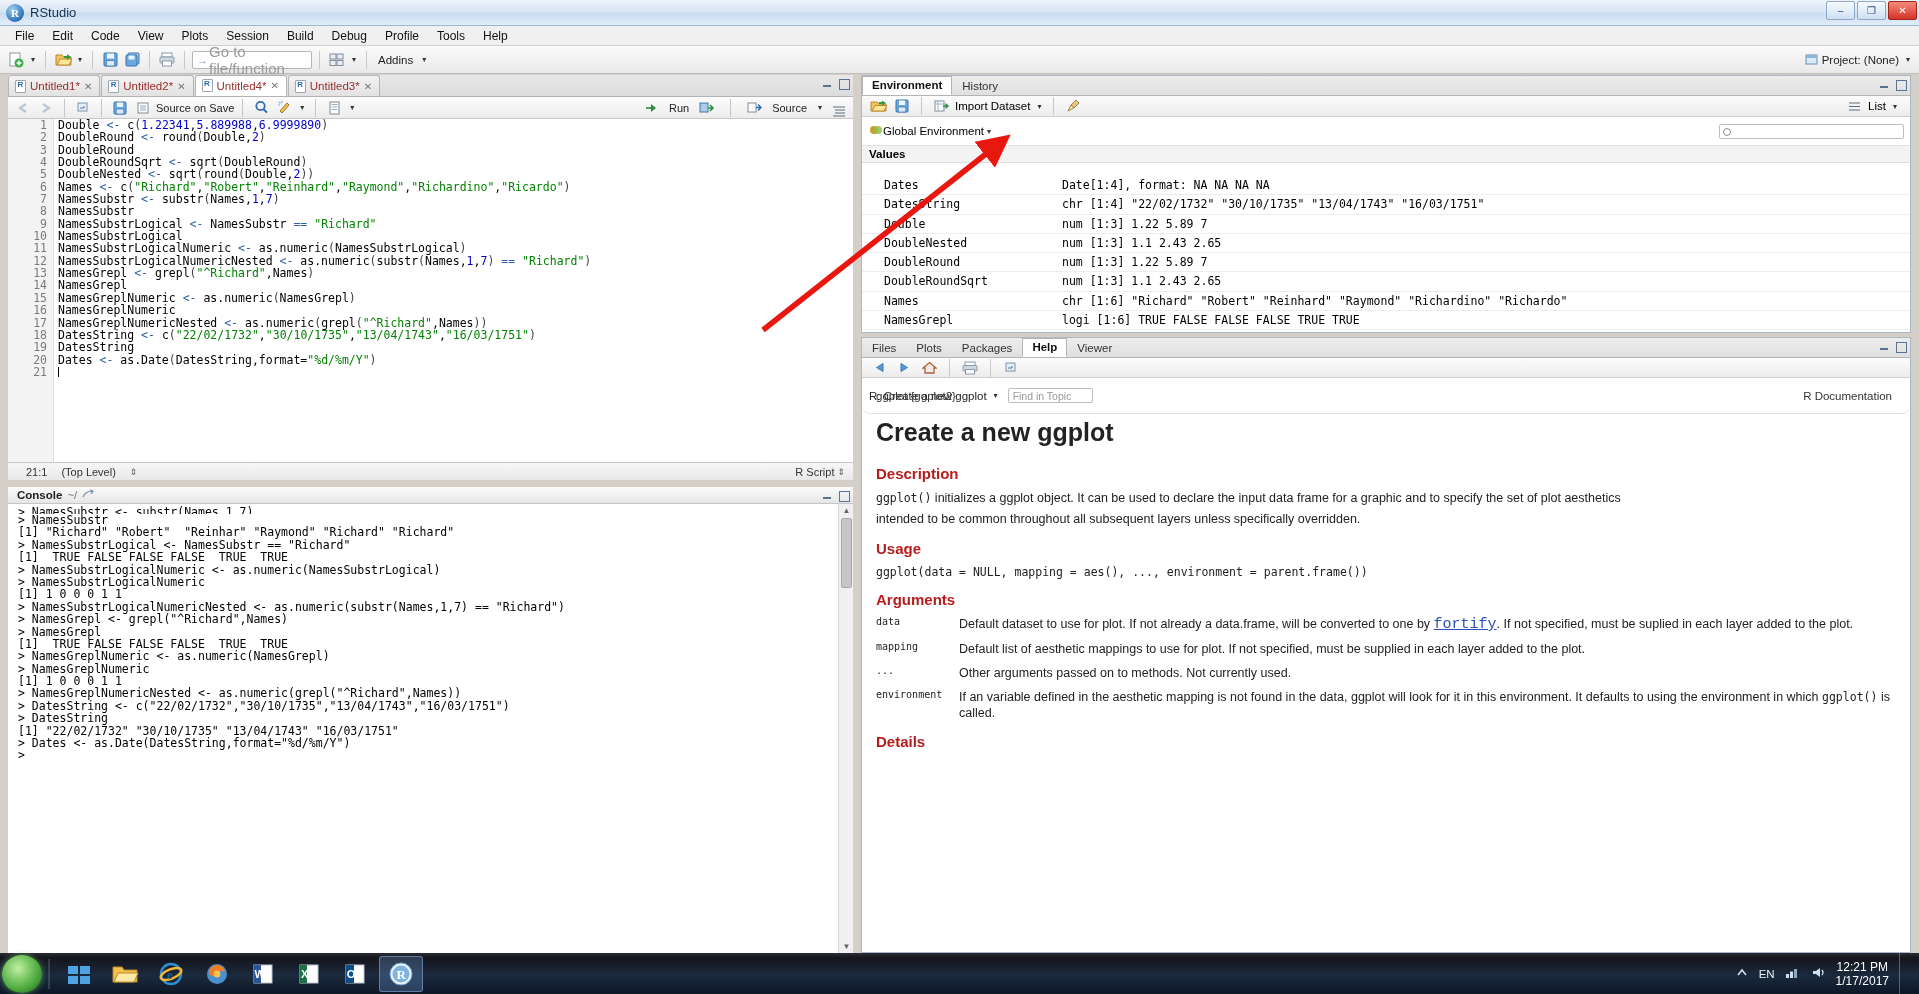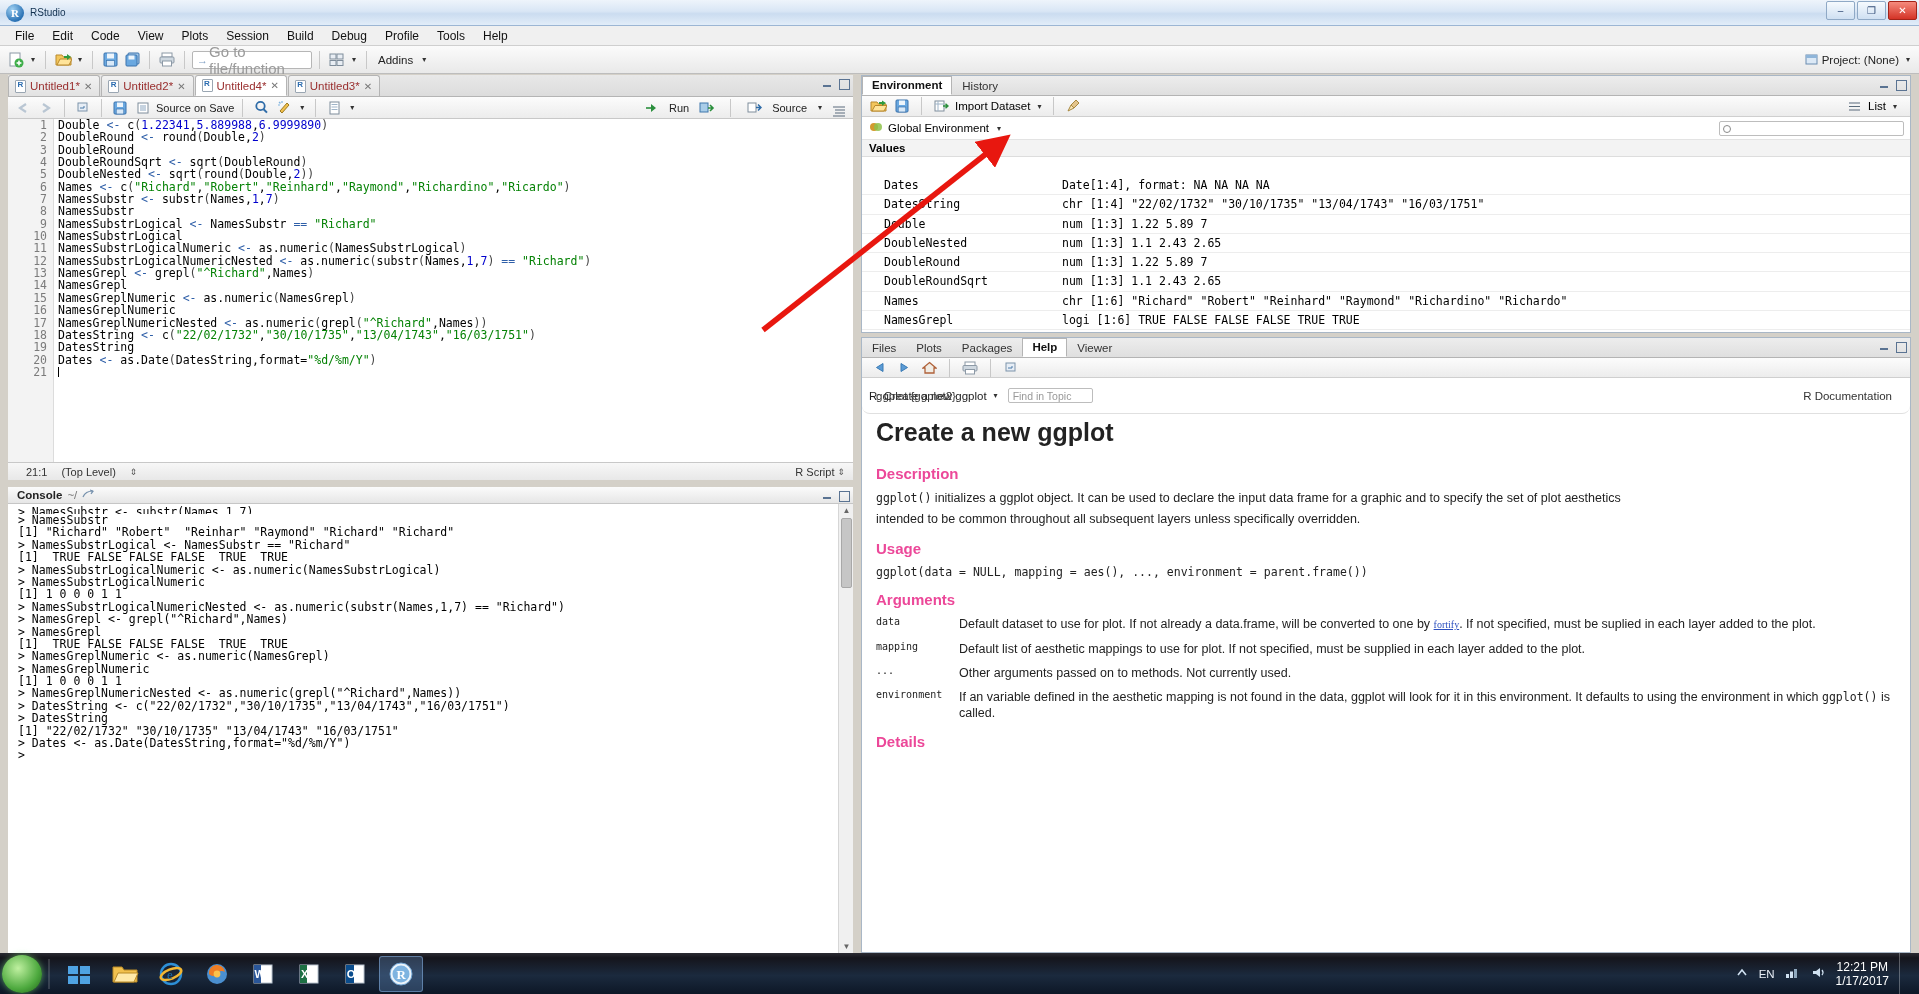--- a/index.html
+++ b/index.html
@@ -20,21 +20,21 @@
     position:relative;
   }
   #titlebar .tb-icon {
     width:18px;height:18px;margin-left:6px;margin-right:6px;
     border-radius:50%;
     background:radial-gradient(circle at 35% 30%, #9fd0f2, #2a72b5 70%);
     color:#fff;font-weight:bold;font-size:11px;
     display:flex;align-items:center;justify-content:center;
     font-family:"Liberation Serif", serif;
   }
-  #titlebar .tb-title { font-size:10px; color:#11304f; }
+  #titlebar .tb-title { font-size:13px; color:#11304f; }
   .winbtns { position:absolute; right:2px; top:1px; display:flex; gap:2px;}
   .winbtn {
     width:29px;height:19px;
     background:linear-gradient(to bottom,#f6fafe,#cfe0f2);
     border:1px solid #8fa9c6; border-radius:2px;
     display:flex;align-items:center;justify-content:center;
     font-size:10px;color:#35507a;
   }
   .winbtn.close { background:linear-gradient(to bottom,#f58b7d,#d43326); border-color:#a32318; color:#fff;}
   
@@ -140,47 +140,47 @@
 
   
   #envpane { left:861px; top:0; right:8px; height:258px; background:#fff;}
   .tabhdr { height:20px; background:linear-gradient(to bottom,#ededed,#dfdfdf); border-bottom:1px solid #b4b4b4;
             display:flex; align-items:flex-end; position:relative; }
   .ptab { font-size:11.5px; padding:2px 9px 3px 9px; color:#333; border:1px solid transparent; border-bottom:none;}
   .ptab.active{ background:#fff; border-color:#b4b4b4; border-bottom:1px solid #fff; color:#111; font-weight:bold;}
   .envtoolbar{height:21px;background:linear-gradient(to bottom,#fcfcfc,#ececec);border-bottom:1px solid #cfcfcf;
               display:flex;align-items:center;gap:4px;padding:0 6px;position:relative;font-size:11.5px;}
   .envtoolbar .listsel{position:absolute;right:10px;display:flex;align-items:center;gap:4px;font-size:11.5px;}
-  .envbar2{height:23px;background:#fff;border-bottom:1px solid #e3e3e3;display:flex;align-items:center;gap:5px;padding:0 7px;font-size:11.5px;position:relative;}
+  .envbar2{height:29px;background:#fff;border-bottom:1px solid #e3e3e3;display:flex;align-items:center;padding:0 7px;font-size:11.5px;position:relative;}
   .searchbox{position:absolute;right:6px;width:185px;height:15px;border:1px solid #bdbdbd;border-radius:2px;background:#fff;display:flex;align-items:center;padding-left:14px;font-size:10.5px;color:#999;}
   .searchbox::before{content:"";position:absolute;left:3px;top:3px;width:6px;height:6px;border:1.3px solid #8a8a8a;border-radius:50%;}
   .envvalues{font-size:11.5px;font-weight:bold;background:#f3f3f3;border-bottom:1px solid #ddd;padding:2px 0 2px 7px;}
   .envrows{position:absolute;top:100px;left:0;right:0;bottom:0;overflow:hidden;}
   .envrow{display:flex;height:19.3px;line-height:19.3px;border-bottom:1px solid #ededed;font-family:"DejaVu Sans Mono", monospace;font-size:11.5px;}
   .envname{width:200px;padding-left:22px;color:#000;white-space:nowrap;overflow:hidden;}
   .envval{flex:1;color:#000;white-space:nowrap;overflow:hidden;}
 
   
   #helppane { left:861px; top:262px; right:8px; bottom:0; background:#fff;}
   .helptoolbar{height:20px;background:linear-gradient(to bottom,#fcfcfc,#ececec);border-bottom:1px solid #cfcfcf;
                display:flex;align-items:center;gap:5px;padding:0 7px;position:relative;}
   .helpbar2{height:36px;background:#fff;border-bottom:1px solid #e0e0e0;display:flex;align-items:center;gap:7px;padding:0 7px;position:relative;border-radius:8px;}
   .topicsel{font-size:11.5px;color:#222;display:flex;align-items:center;gap:4px;}
   .findtopic{width:85px;height:15px;border:1px solid #bdbdbd;border-radius:2px;font-size:10.5px;color:#999;padding-left:4px;line-height:14px;}
   .helpbody{position:absolute;top:40px;left:0;right:0;bottom:0;overflow:hidden;padding:12px 18px 0 14px;color:#222;}
   .help-sig{font-size:11.5px;color:#333;margin-bottom:16px;}
   .help-h1{font-size:25px;font-weight:bold;color:#222;margin-bottom:18px;}
-  .help-h2{font-size:15px;font-weight:bold;color:#ec4899;margin:12px 0 8px 0;}
+  .help-h2{font-size:15px;font-weight:bold;color:#b91c1c;margin:12px 0 8px 0;}
   .help-p{font-size:12.5px;line-height:17px;color:#222;margin-bottom:4px;}
   .mono{font-family:"DejaVu Sans Mono", monospace;font-size:11.5px;}
   .help-usage{font-family:"DejaVu Sans Mono", monospace;font-size:11.5px;margin:6px 0 6px 0;}
   .argrow{display:flex;margin-bottom:8px;}
   .argname{width:83px;flex:none;font-family:"DejaVu Sans Mono", monospace;font-size:10px;color:#222;}
   .argdesc{flex:1;font-size:12.5px;line-height:16px;color:#222;}
-  .lnk{color:#2b4fbf;text-decoration:underline;font-family:Liberation Serif, serif;font-size:10px;}
+  .lnk{color:#2b4fbf;text-decoration:underline;font-family:Liberation Mono, monospace;font-size:15px;}
 
   
   #arrow-overlay{position:absolute;left:0;top:0;width:1919px;height:994px;pointer-events:none;}
 
   
   #taskbar{position:absolute;left:0;bottom:0;width:1919px;height:41px;
            background:linear-gradient(to bottom,#2b2b33 0%,#15151c 12%,#1b2a3e 55%,#0d1726 100%);
            display:flex;align-items:center;}
   .startorb{width:40px;height:38px;margin-left:2px;border-radius:50%;
             background:radial-gradient(circle at 40% 35%,#bff0a0,#4da93e 60%,#1d5e16 100%);

